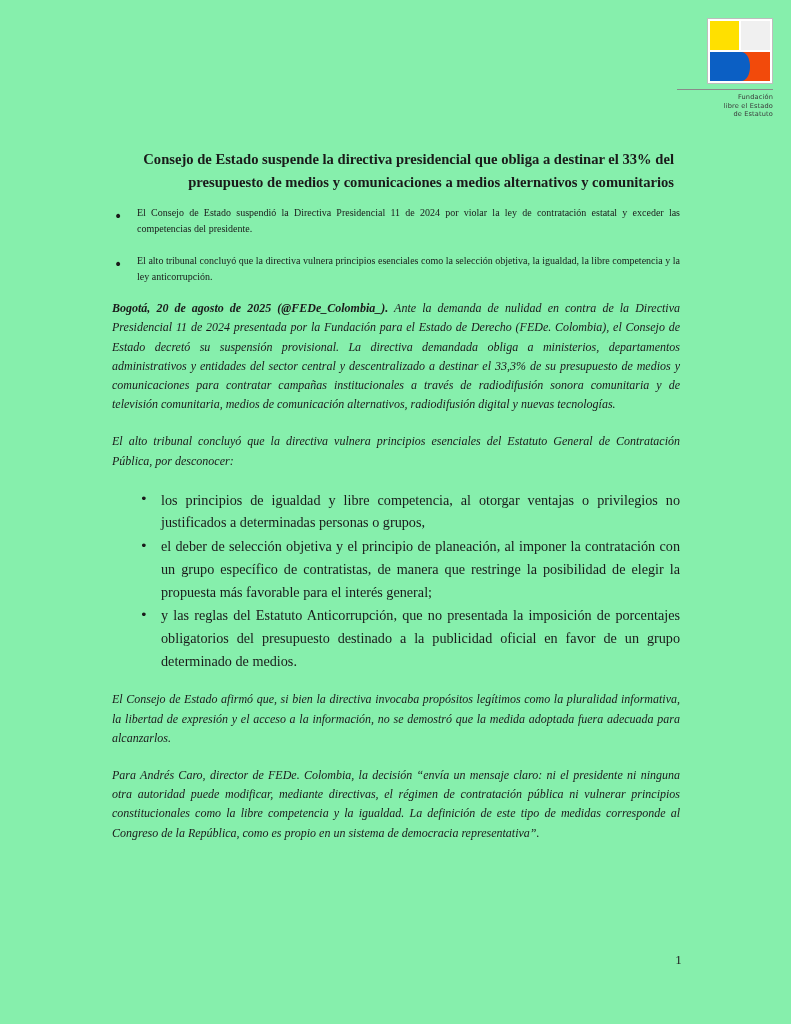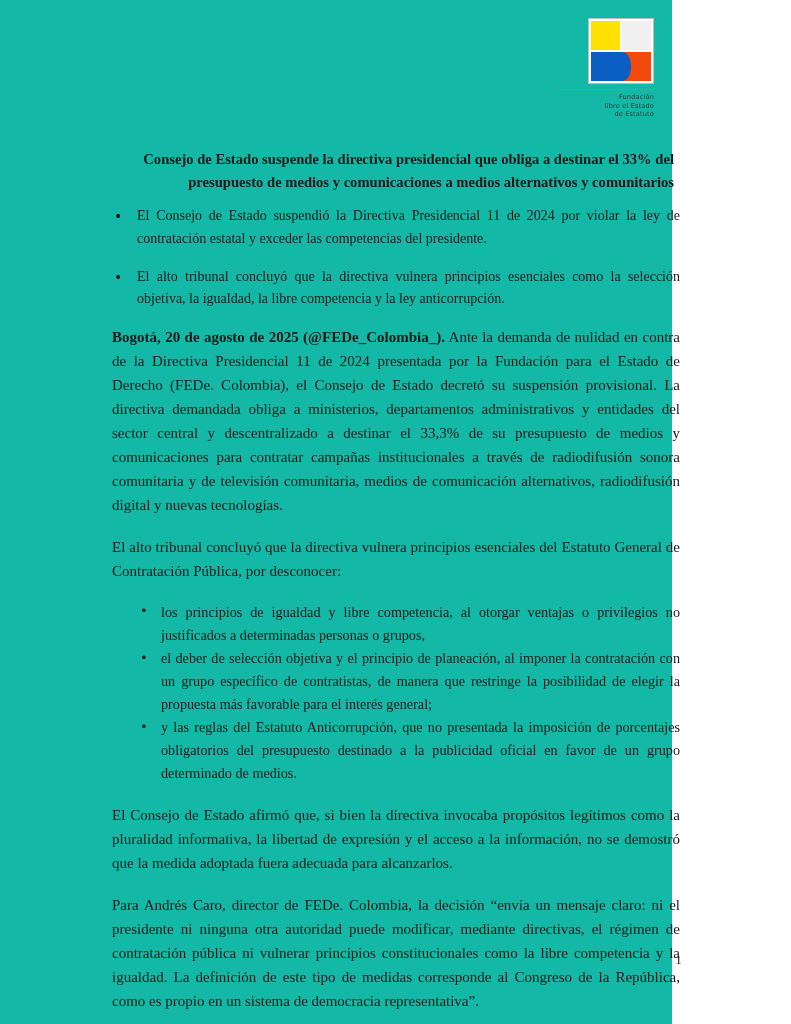--- a/index.html
+++ b/index.html
@@ -12,23 +12,23 @@
     width: 791px;
     height: 1024px;
     position: relative;
     font-family: "Liberation Serif", "DejaVu Serif", serif;
     color: #1a1a1a;
     overflow: hidden;
   }
 
   .page {
     position: relative;
-    width: 672px;
+    width: 791px;
     height: 1024px;
-    background: #14b8a6;
+    background: #86efac;
   }
 
   
   .logo-block {
     position: absolute;
     top: 18px;
     right: 18px;
     width: 104px;
     text-align: right;
   }
@@ -68,39 +68,40 @@
   .doc-title {
     font-size: 14.6px;
     font-weight: bold;
     line-height: 1.55;
     text-align: right;
     margin: 0 0 12px 0;
     padding: 0 6px;
   }
 
   p.para {
-    font-size: 15px;
+    font-size: 12px;
     line-height: 1.60;
     text-align: justify;
     text-justify: inter-word;
     margin: 0 0 18px 0;
     hyphens: none;
+    font-style: italic;
   }
 
   
   ul.bullets {
     list-style: none;
     margin: 0 0 14px 0;
     padding: 0;
   }
   ul.bullets > li {
     position: relative;
     padding-left: 25px;
     margin-bottom: 16px;
-    font-size: 14px;
+    font-size: 10px;
     line-height: 1.60;
     text-align: justify;
     text-justify: inter-word;
   }
   ul.bullets > li:last-child { margin-bottom: 0; }
   ul.bullets > li::before {
     content: "\2022";
     position: absolute;
     left: 2px;
     top: -0.5px;

